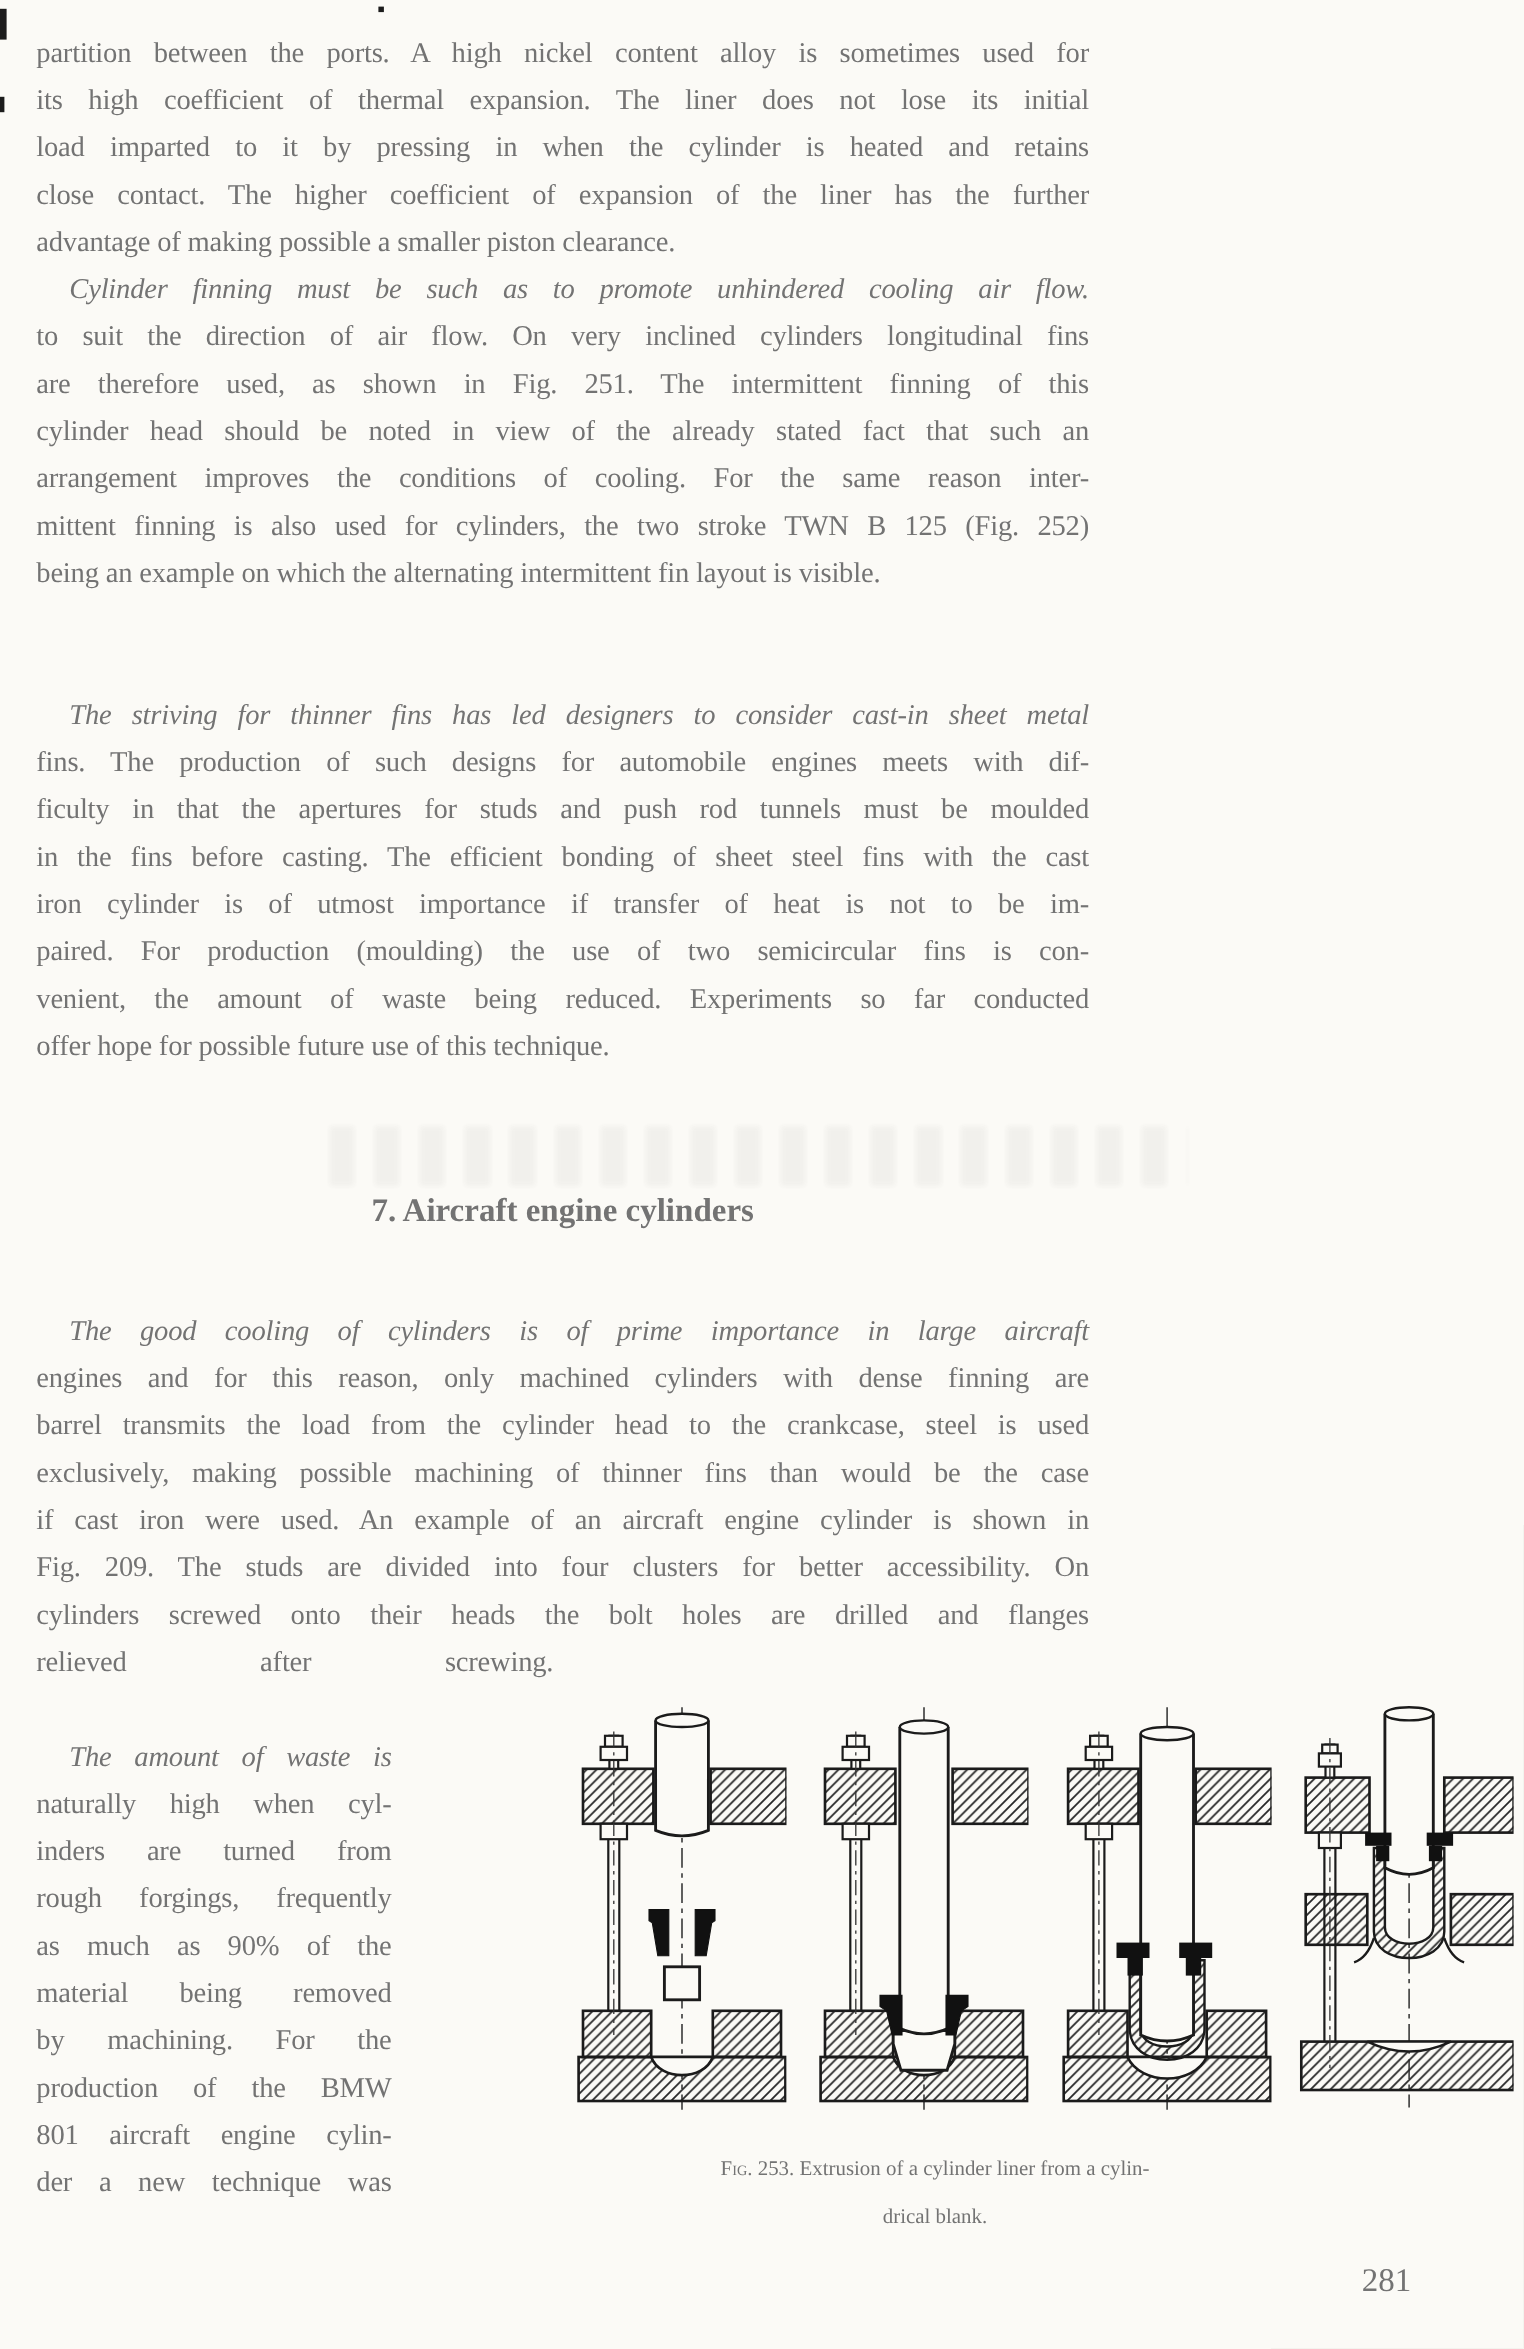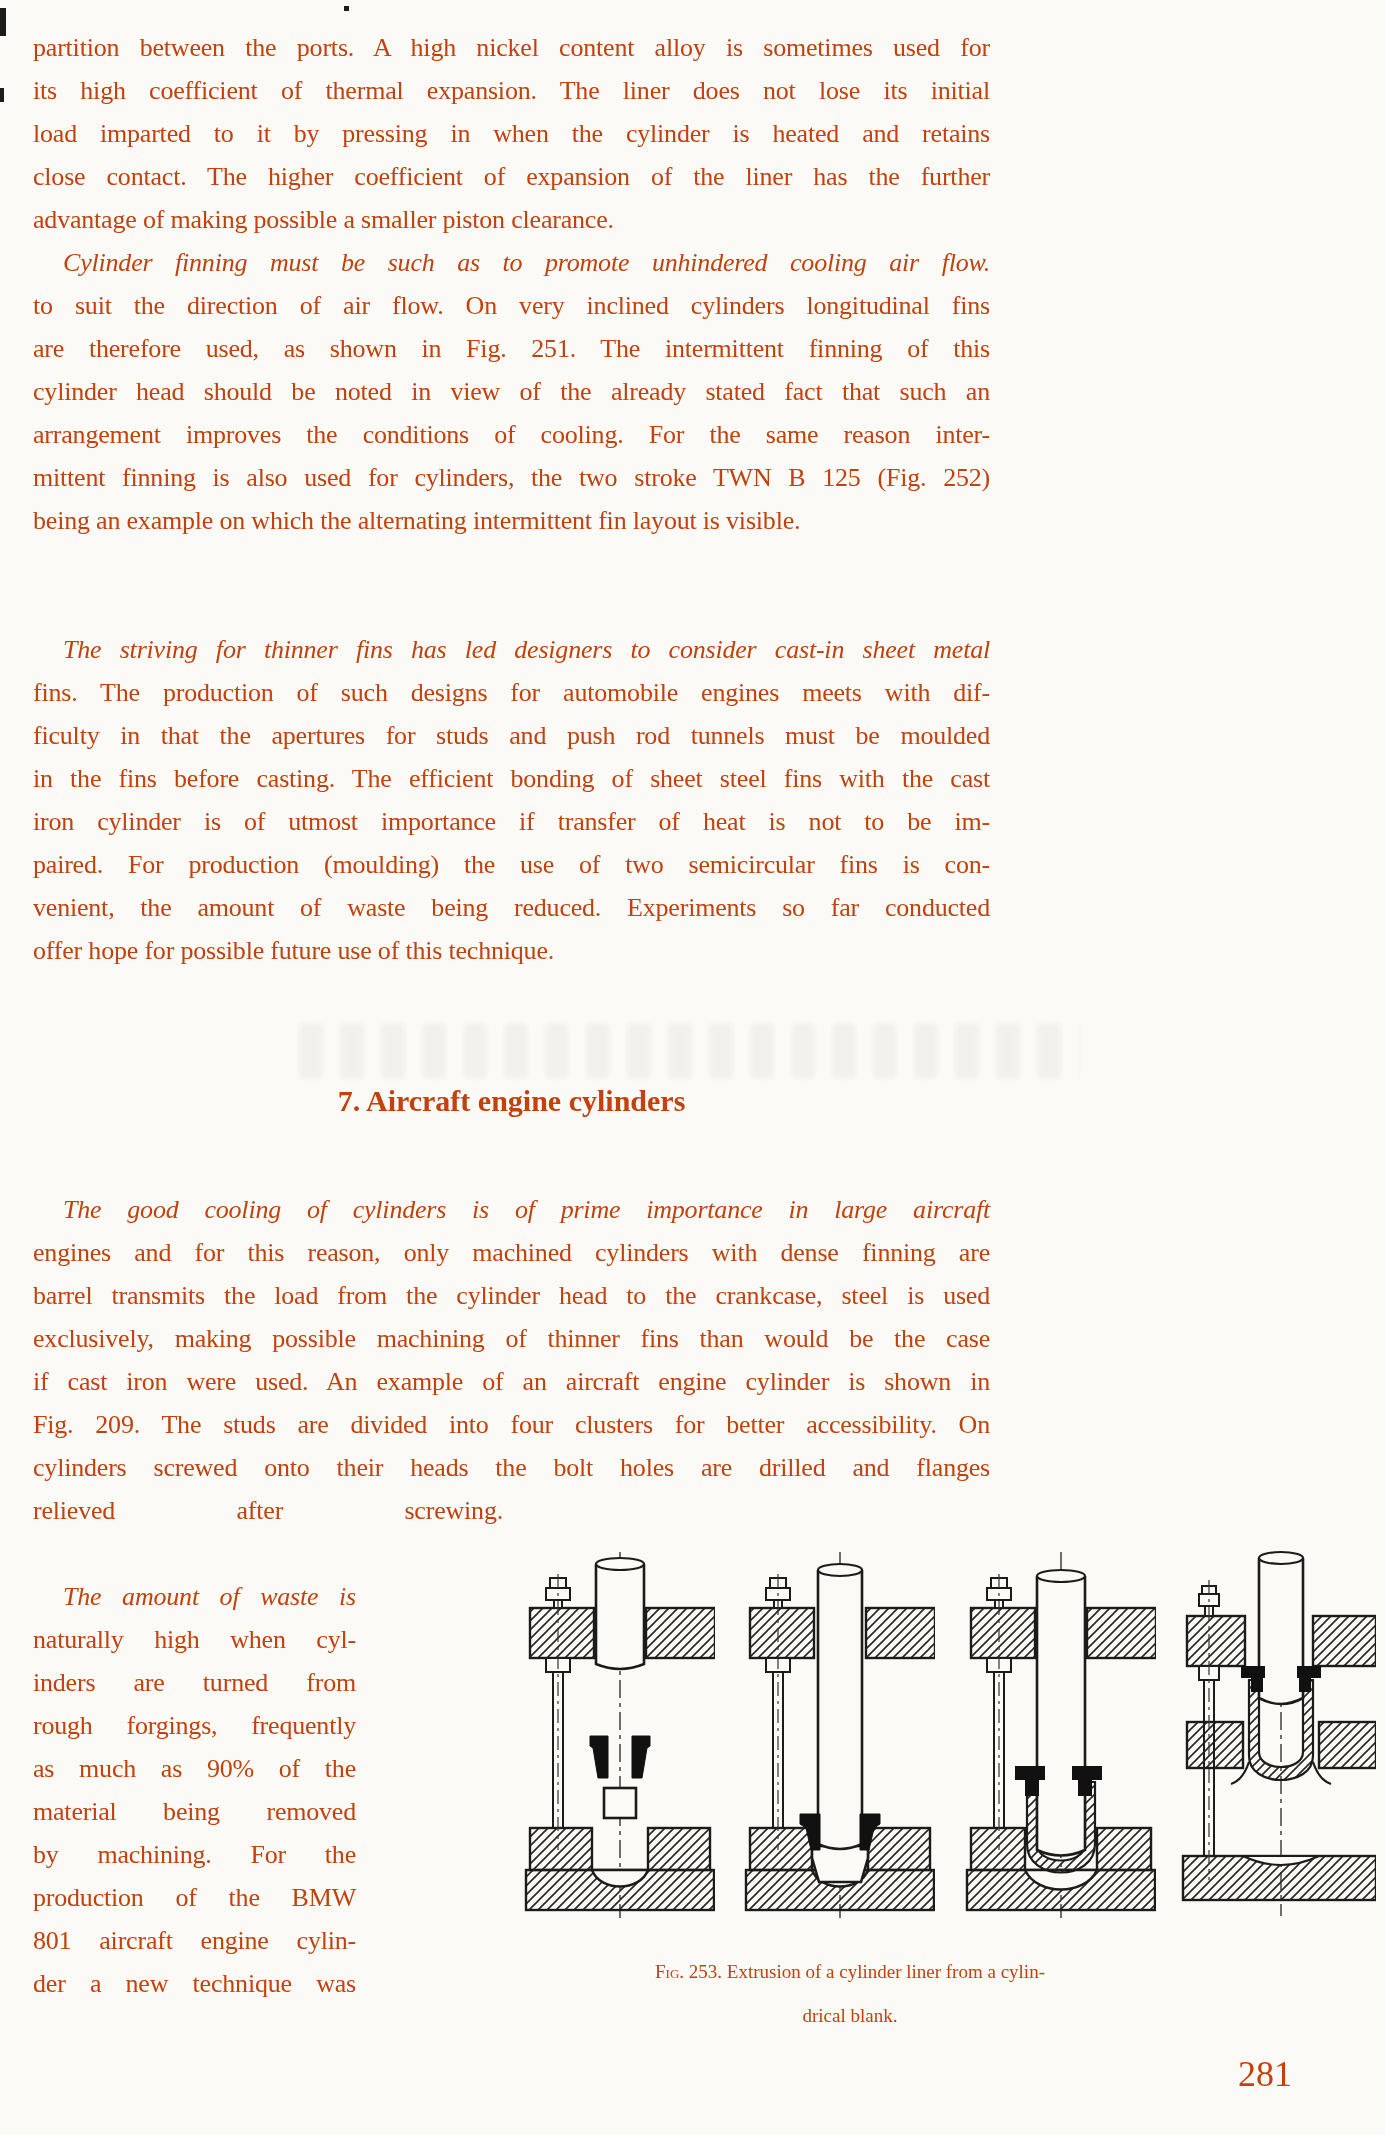--- a/index.html
+++ b/index.html
@@ -3,21 +3,21 @@
 <meta charset="utf-8">
 <style>
   html,body{margin:0;padding:0;}
   body{background:#e8e6e0;}
   .page{
     position:relative;
     width:1385px;height:2135px;
     margin:0 auto;
     background:#fbfaf6;
     font-family:"Liberation Serif", serif;
-    color:#c2410c;
+    color:#737373;
     overflow:hidden;
   }
   .block{position:absolute;}
   .line{
     height:43px;line-height:43px;font-size:26px;
     letter-spacing:-0.2px;
     text-align:justify;text-align-last:justify;
     white-space:nowrap;
   }
   .line.last{text-align-last:auto;white-space:normal;}
@@ -31,21 +31,21 @@
   }
   .figure{
     left:520px;top:1550px;width:856px;height:372px;
     display:flex;justify-content:space-between;
   }
   .caption{
     left:430px;top:1950px;width:840px;
     text-align:center;font-size:19px;line-height:44px;
   }
   .sc{font-variant:small-caps;}
-  .pagenum{left:1238px;top:2056px;font-size:36px;line-height:36px;}
+  .pagenum{left:1238px;top:2056px;font-size:30px;line-height:36px;}
   .ghost{
     left:300px;top:1024px;width:780px;height:54px;
     background:
       repeating-linear-gradient(90deg, rgba(70,70,70,0.07) 0 22px, transparent 22px 41px);
     filter:blur(2.5px);
     opacity:.8;
   }
   .scan-mark{position:absolute;background:#1c1c1c;}
   svg{display:block;}
 </style>

